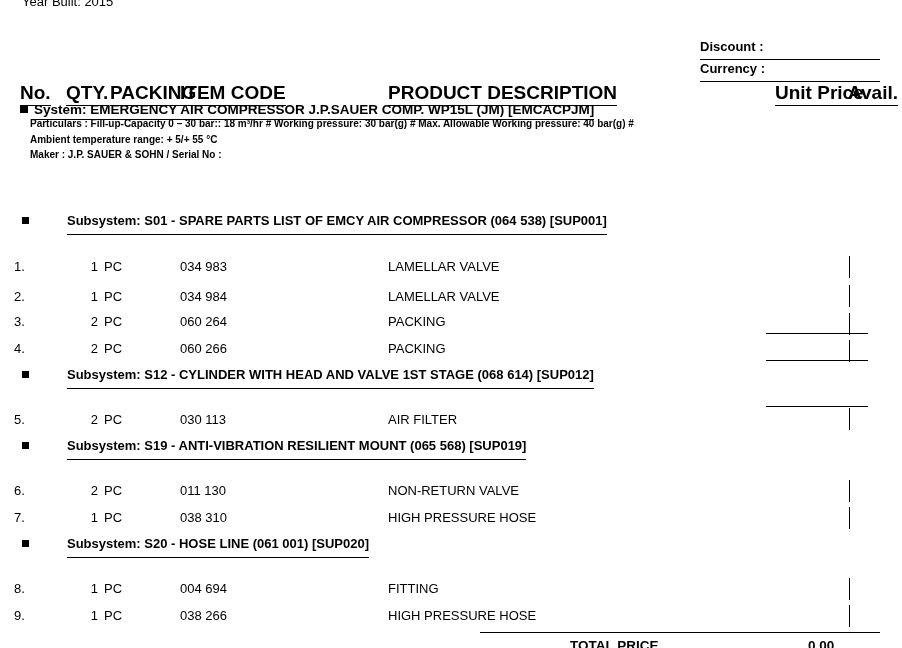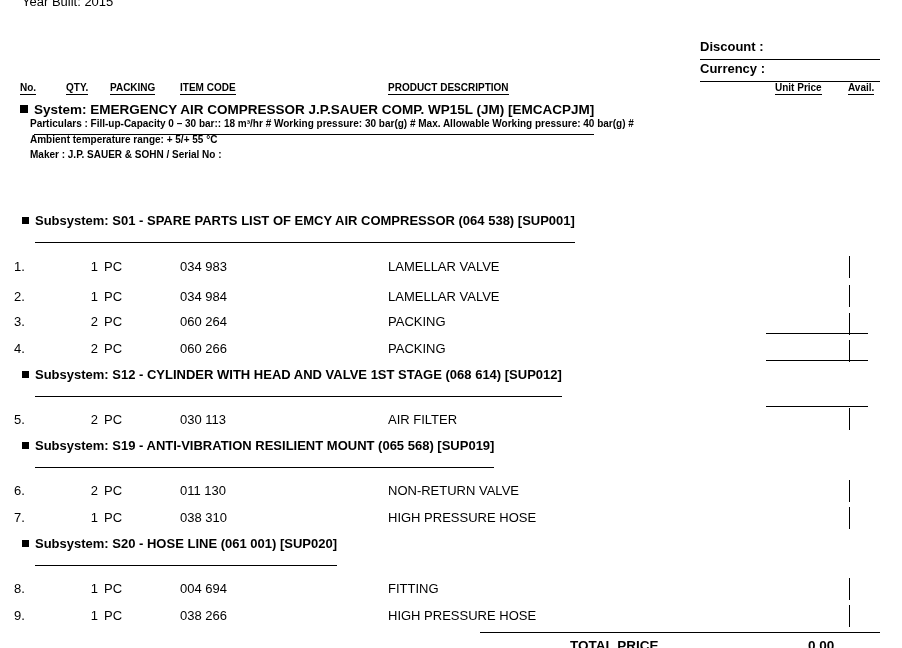--- a/index.html
+++ b/index.html
@@ -48,21 +48,21 @@
     margin-top: 2px;
   }
 
   
   .col-head {
     position: absolute;
     top: 82px;
     left: 0;
     width: 902px;
     height: 18px;
-    font-size: 10px;
+    font-size: 19px;
     font-weight: bold;
   }
   .col-head span {
     position: absolute;
     border-bottom: 1.5px solid #000;
     white-space: nowrap;
     padding-bottom: 1px;
   }
   .ch-no     { left: 20px; }
   .ch-qty    { left: 66px; }
@@ -84,21 +84,21 @@
   .sys-head .bullet {
     display: inline-block;
     width: 8px;
     height: 8px;
     background: #000;
     margin-right: 6px;
     vertical-align: 1px;
   }
   .sys-head .u {
     border-bottom: 1.5px solid #000;
-    padding-bottom: 17px;
+    padding-bottom: 2px;
   }
 
   .particulars {
     position: absolute;
     top: 116px;
     left: 30px;
     width: 860px;
     font-size: 10px;
     line-height: 15.5px;
     font-weight: bold;
@@ -115,21 +115,22 @@
   .sub-head .bullet {
     display: inline-block;
     width: 7px;
     height: 7px;
     background: #000;
     margin-right: 6px;
     vertical-align: 1px;
   }
   .sub-head .u {
     border-bottom: 1.3px solid #000;
-    padding-bottom: 14px;
+    padding-bottom: 6px;
+    margin-left: 32px;
   }
 
   
   .item-row {
     position: absolute;
     left: 0;
     width: 902px;
     height: 16px;
     font-size: 13px;
   }

